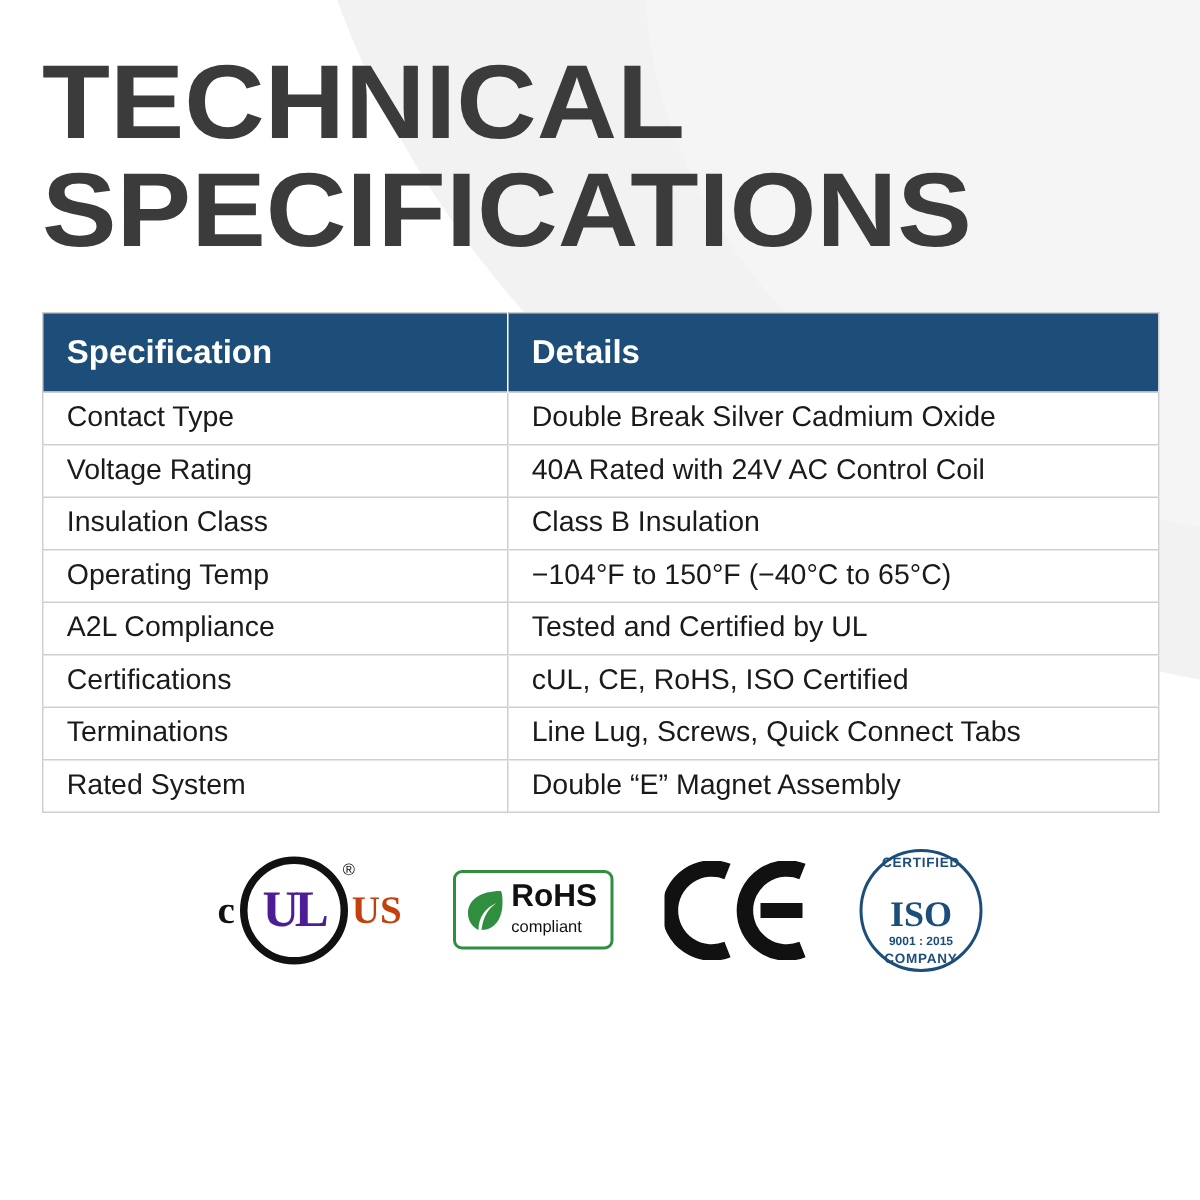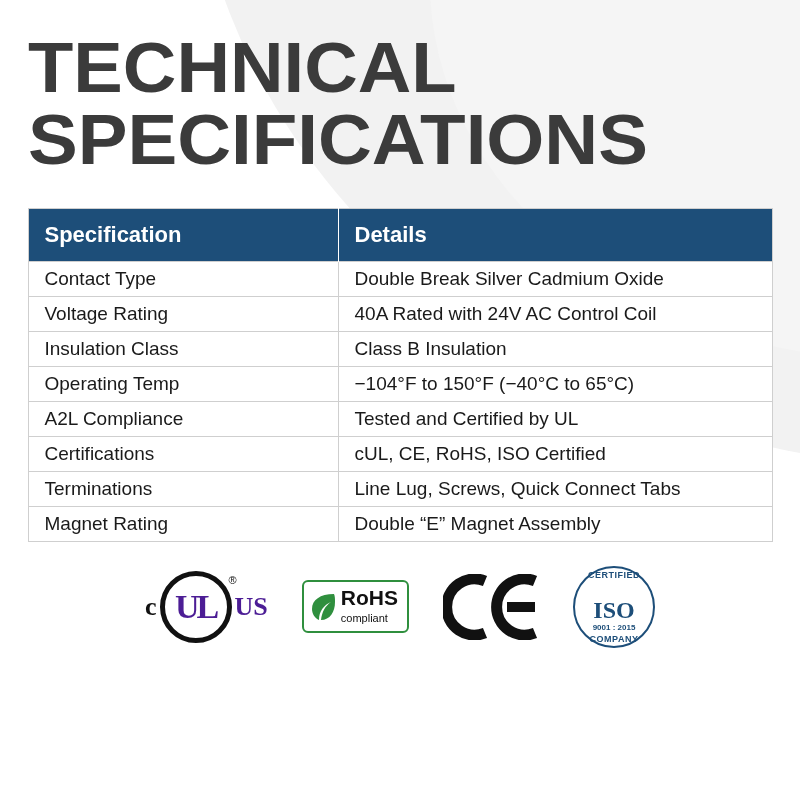--- a/index.html
+++ b/index.html
@@ -141,21 +141,21 @@
   .ul-reg {
     position: absolute;
     top: -2px;
     right: -10px;
     font-size: 11px;
     color: #111;
   }
   .ul-us {
     font-size: 26px;
     font-weight: bold;
-    color: #4c1d95;
+    color: #c2410c;
     font-family: "Liberation Serif", serif;
   }
   
   .rohs {
     display: flex;
     align-items: center;
     gap: 5px;
     border: 2px solid #2f8f3e;
     border-radius: 6px;
     padding: 5px 9px 5px 6px;
@@ -268,21 +268,21 @@
         </tr>
         <tr>
           <td>Certifications</td>
           <td>cUL, CE, RoHS, ISO Certified</td>
         </tr>
         <tr>
           <td>Terminations</td>
           <td>Line Lug, Screws, Quick Connect Tabs</td>
         </tr>
         <tr>
-          <td>Magnet Rating</td>
+          <td>Rated System</td>
           <td>Double “E” Magnet Assembly</td>
         </tr>
       </tbody>
     </table>
 
     <div class="logos">
 
       <div class="ul-mark">
         <span class="ul-c">c</span>
         <span class="ul-circle">

